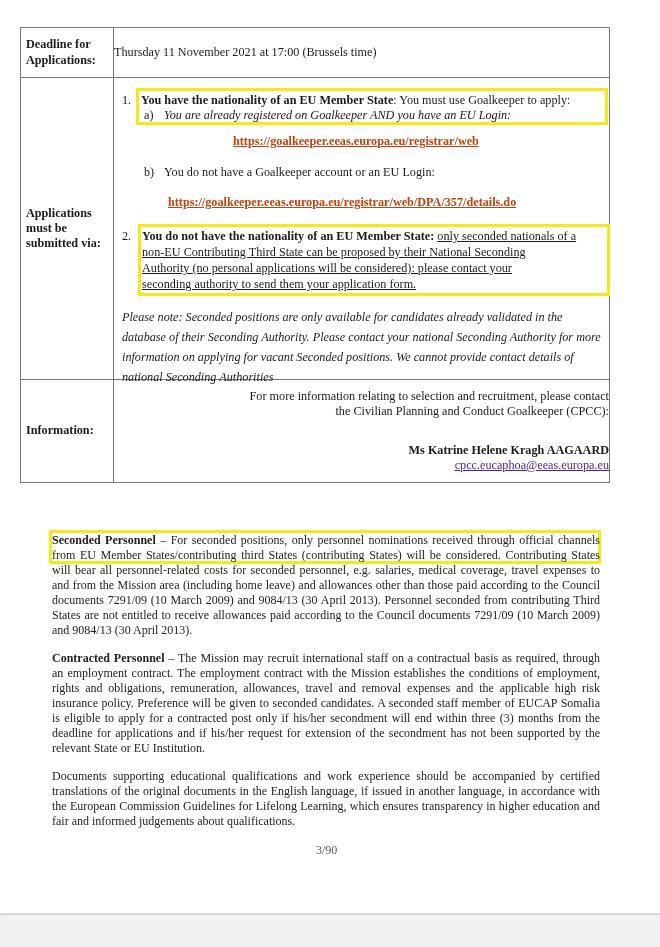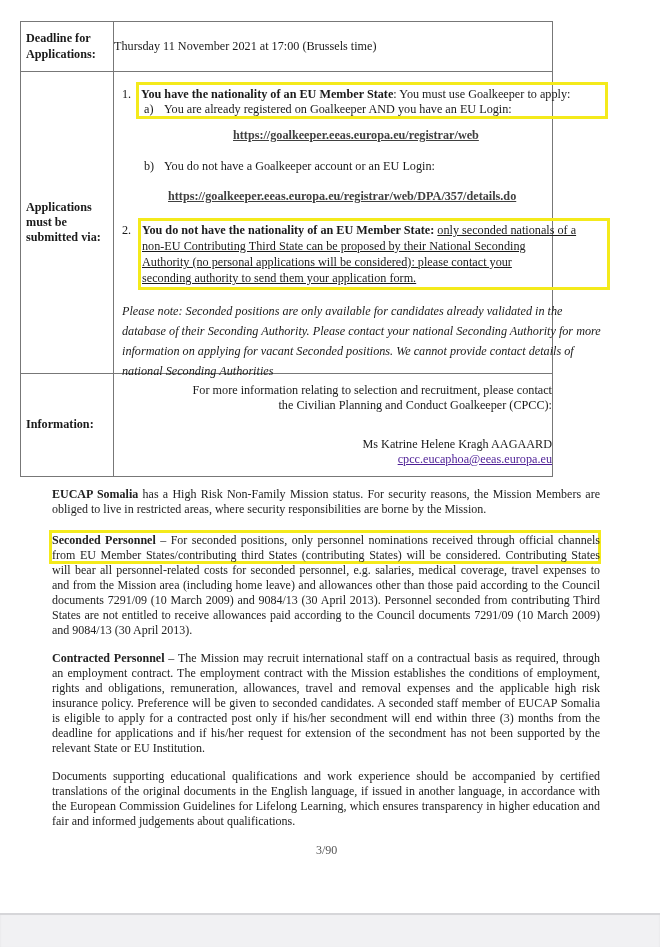--- a/index.html
+++ b/index.html
@@ -6,33 +6,33 @@
   body {
     width:660px; height:947px; background:#ffffff; position:relative; overflow:hidden;
     font-family:"Liberation Serif", "DejaVu Serif", serif; color:#1a1a1a;
   }
   .page { position:absolute; left:0; top:0; width:660px; height:915px; background:#fff; }
   .bottom-bar {
     position:absolute; left:0; top:913px; width:660px; height:34px;
     background:#f1f1f3; border-top:2px solid #d6d6d9; box-shadow:0 -1px 2px rgba(0,0,0,0.08) inset;
   }
   table.info {
-    position:absolute; left:20px; top:21px; width:533px;
+    position:absolute; left:20px; top:27px; width:590px;
     border-collapse:collapse; font-size:12.2px; line-height:1.25;
   }
   table.info td { border:1.2px solid #777; vertical-align:middle; }
   td.label { width:82px; padding:4px 5px; font-weight:bold; font-size:12.2px; }
   td.content { padding:0; }
   .row-deadline td { height:41px; }
   .deadline-text { font-size:12.2px; }
   .submit-cell { position:relative; height:301px; }
   .info-cell { height:102px; text-align:right; }
   .abs { position:absolute; white-space:nowrap; }
   .ybox { position:absolute; border:3px solid #f4ea1b; box-sizing:border-box; }
-  a.link { color:#404040; font-weight:bold; }
+  a.link { color:#c2410c; font-weight:bold; }
   .u { text-decoration:underline;font-family:Liberation Serif, serif; }
   .note {
     position:absolute; left:8px; top:229px; width:486px; font-style:italic;
     font-size:12.2px; line-height:20px;
   }
   .para {
     position:absolute; left:52px; width:548px; font-size:12px; line-height:15px;
     text-align:justify; color:#222;
   }
   .page-num { position:absolute; left:316px; top:843px; font-size:12px; color:#555; }
@@ -50,21 +50,21 @@
     </tr>
     <tr>
       <td class="label">Applications must be submitted via:</td>
       <td class="content">
         <div class="submit-cell">
 
           <div class="ybox" style="left: 22px; top: 10px; width: 472px; height: 37px; border-color: rgb(244, 234, 27);"></div>
           <span class="abs" style="left:8px; top:15px;">1.</span>
           <span class="abs" style="left:27px; top:15px;"><b>You have the nationality of an EU Member State</b><span>: You must use Goalkeeper to apply:</span></span>
           <span class="abs" style="left:30px; top:30px;">a)</span>
-          <span class="abs" style="left:50px; top:30px;">You are already registered on Goalkeeper AND you have an EU Login:</span>
+          <span class="abs" style="left:50px; top:30px;font-style:italic;">You are already registered on Goalkeeper AND you have an EU Login:</span>
           <a class="abs link" style="left:119px; top:56px;" href="#">https://goalkeeper.eeas.europa.eu/registrar/web</a>
           <span class="abs" style="left:30px; top:87px;">b)</span>
           <span class="abs" style="left:50px; top:87px;">You do not have a Goalkeeper account or an EU Login:</span>
           <a class="abs link" style="left:54px; top:117px;" href="#">https://goalkeeper.eeas.europa.eu/registrar/web/DPA/357/details.do</a>
 
           <div class="ybox" style="left: 24px; top: 146px; width: 472px; height: 72px; border-color: rgb(244, 234, 27);"></div>
           <span class="abs" style="left:8px; top:151px;">2.</span>
           <span class="abs" style="left:28px; top:151px;"><b>You do not have the nationality of an EU Member State:</b> <span class="u">only seconded nationals of a</span></span>
           <span class="abs u" style="left:28px; top:167px;">non-EU Contributing Third State can be proposed by their National Seconding</span>
           <span class="abs u" style="left:28px; top:183px;">Authority (no personal applications will be considered): please contact your</span>
@@ -73,28 +73,27 @@
           <div class="note">Please note: Seconded positions are only available for candidates already validated in the database of their Seconding Authority. Please contact your national Seconding Authority for more information on applying for vacant Seconded positions. We cannot provide contact details of national Seconding Authorities</div>
         </div>
       </td>
     </tr>
     <tr>
       <td class="label">Information:</td>
       <td class="content info-cell">
         <div>For more information relating to selection and recruitment, please contact</div>
         <div>the Civilian Planning and Conduct Goalkeeper (CPCC):</div>
         <div style="height:14px;"></div>
-        <div style="font-weight:normal;margin-top:9px;">Ms Katrine Helene Kragh AAGAARD</div>
+        <div style="font-weight:bold;margin-top:9px;">Ms Katrine Helene Kragh AAGAARD</div>
         <div><a href="#" style="color:#4c1d95; text-decoration:underline;">cpcc.eucaphoa@eeas.europa.eu</a></div>
       </td>
     </tr>
   </tbody>
     </table>
 
-  <div class="para" style="top:487px;"><b>EUCAP Somalia</b><span> has a High Risk Non-Family Mission status. For security reasons, the Mission Members are obliged to live in restricted areas, where security responsibilities are borne by the Mission.</span></div>
 
   <div class="ybox" style="left: 49px; top: 530px; width: 552px; height: 34px; border-color: rgb(244, 234, 27);"></div>
   <div class="para" style="top:533px;"><b>Seconded Personnel</b><span> – For seconded positions, only personnel nominations received through official channels from EU Member States/contributing third States (contributing States) will be considered.</span> <span>Contributing States will bear all personnel-related costs for seconded personnel, e.g. salaries, medical coverage, travel expenses to and from the Mission area (including home leave) and allowances other than those paid according to the Council documents 7291/09 (10 March 2009) and 9084/13 (30 April 2013). Personnel seconded from contributing Third States are not entitled to receive allowances paid according to the Council documents 7291/09 (10 March 2009) and 9084/13 (30 April 2013).</span></div>
 
   <div class="para" style="top:651px;"><b>Contracted Personnel</b><span> – The Mission may recruit international staff on a contractual basis as required, through an employment contract. The employment contract with the Mission establishes the conditions of employment, rights and obligations, remuneration, allowances, travel and removal expenses and the applicable high risk insurance policy. Preference will be given to seconded candidates. A seconded staff member of EUCAP Somalia is eligible to apply for a contracted post only if his/her secondment will end within three (3) months from the deadline for applications and if his/her request for extension of the secondment has not been supported by the relevant State or EU Institution.</span></div>
 
   <div class="para" style="top:769px;">Documents supporting educational qualifications and work experience should be accompanied by certified translations of the original documents in the English language, if issued in another language, in accordance with the European Commission Guidelines for Lifelong Learning, which ensures transparency in higher education and fair and informed judgements about qualifications.</div>
 
   <div class="page-num">3/90</div>
 </div>

